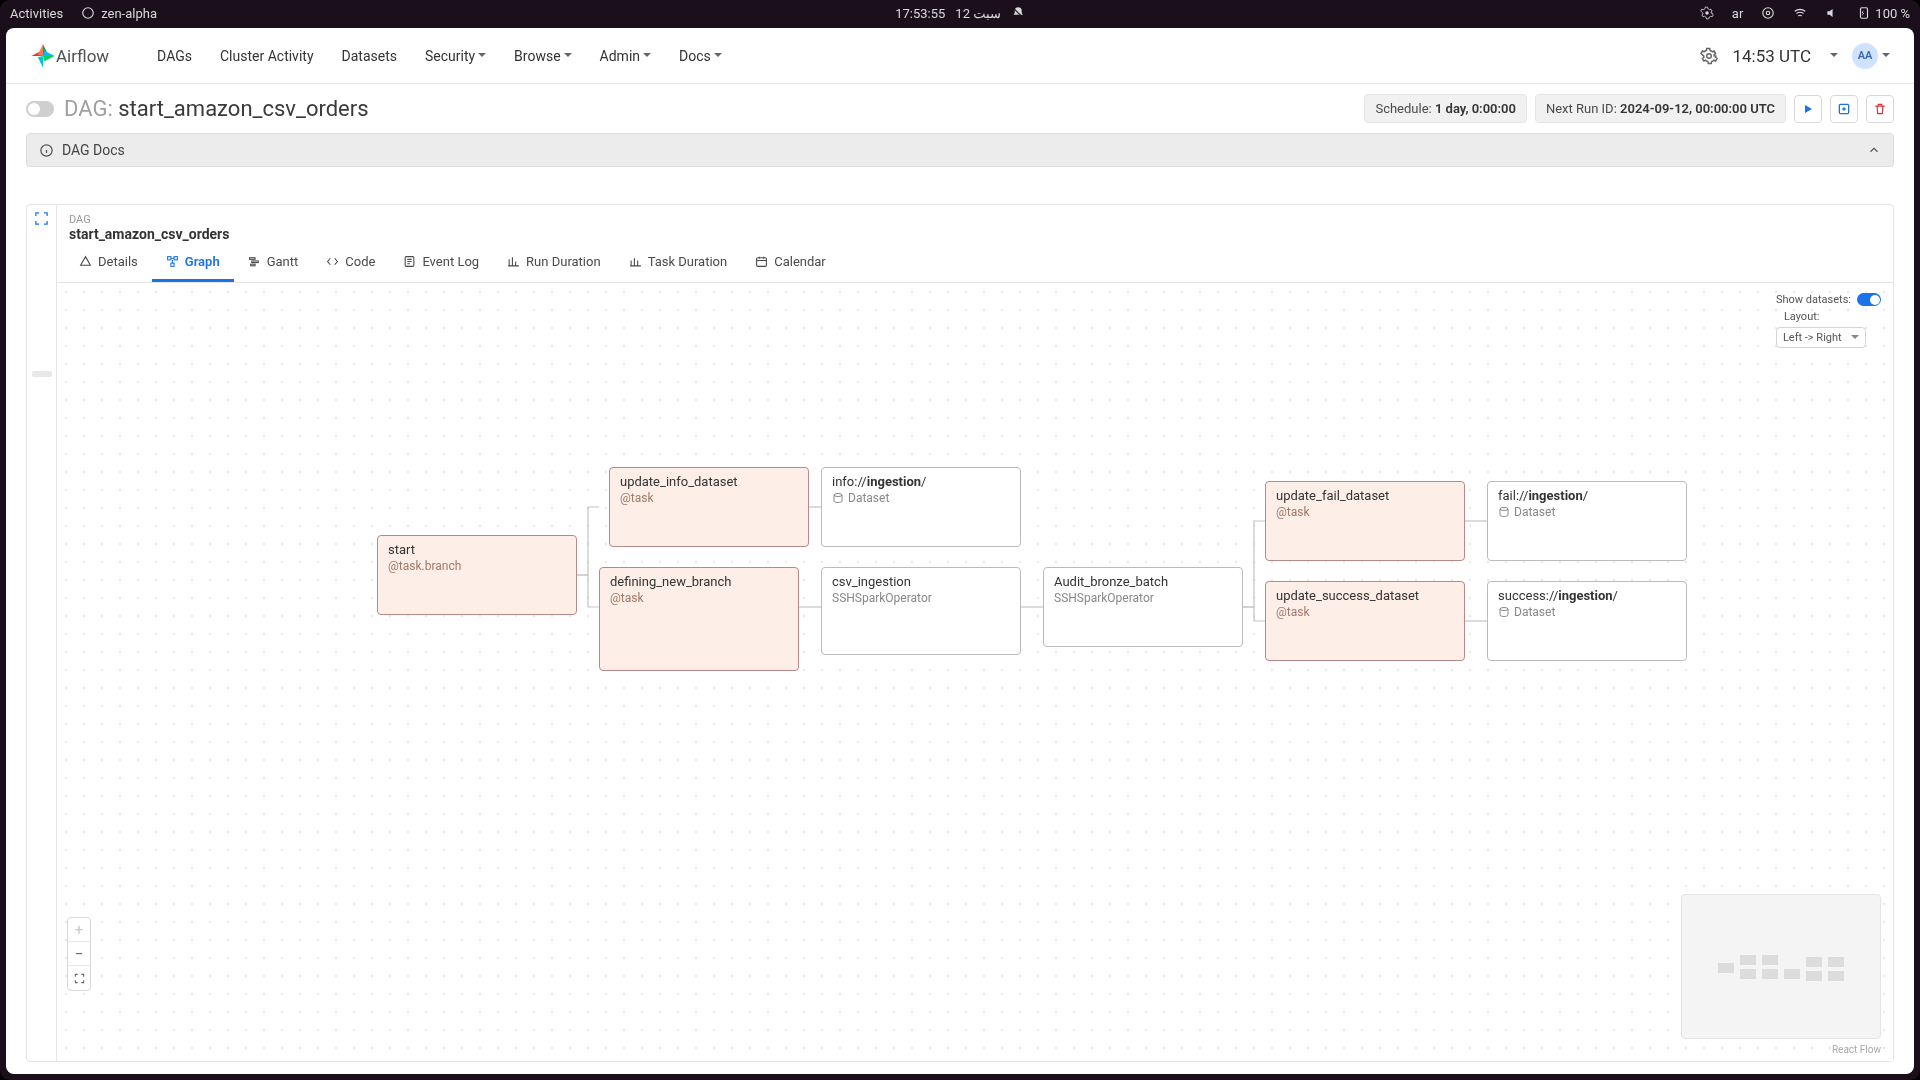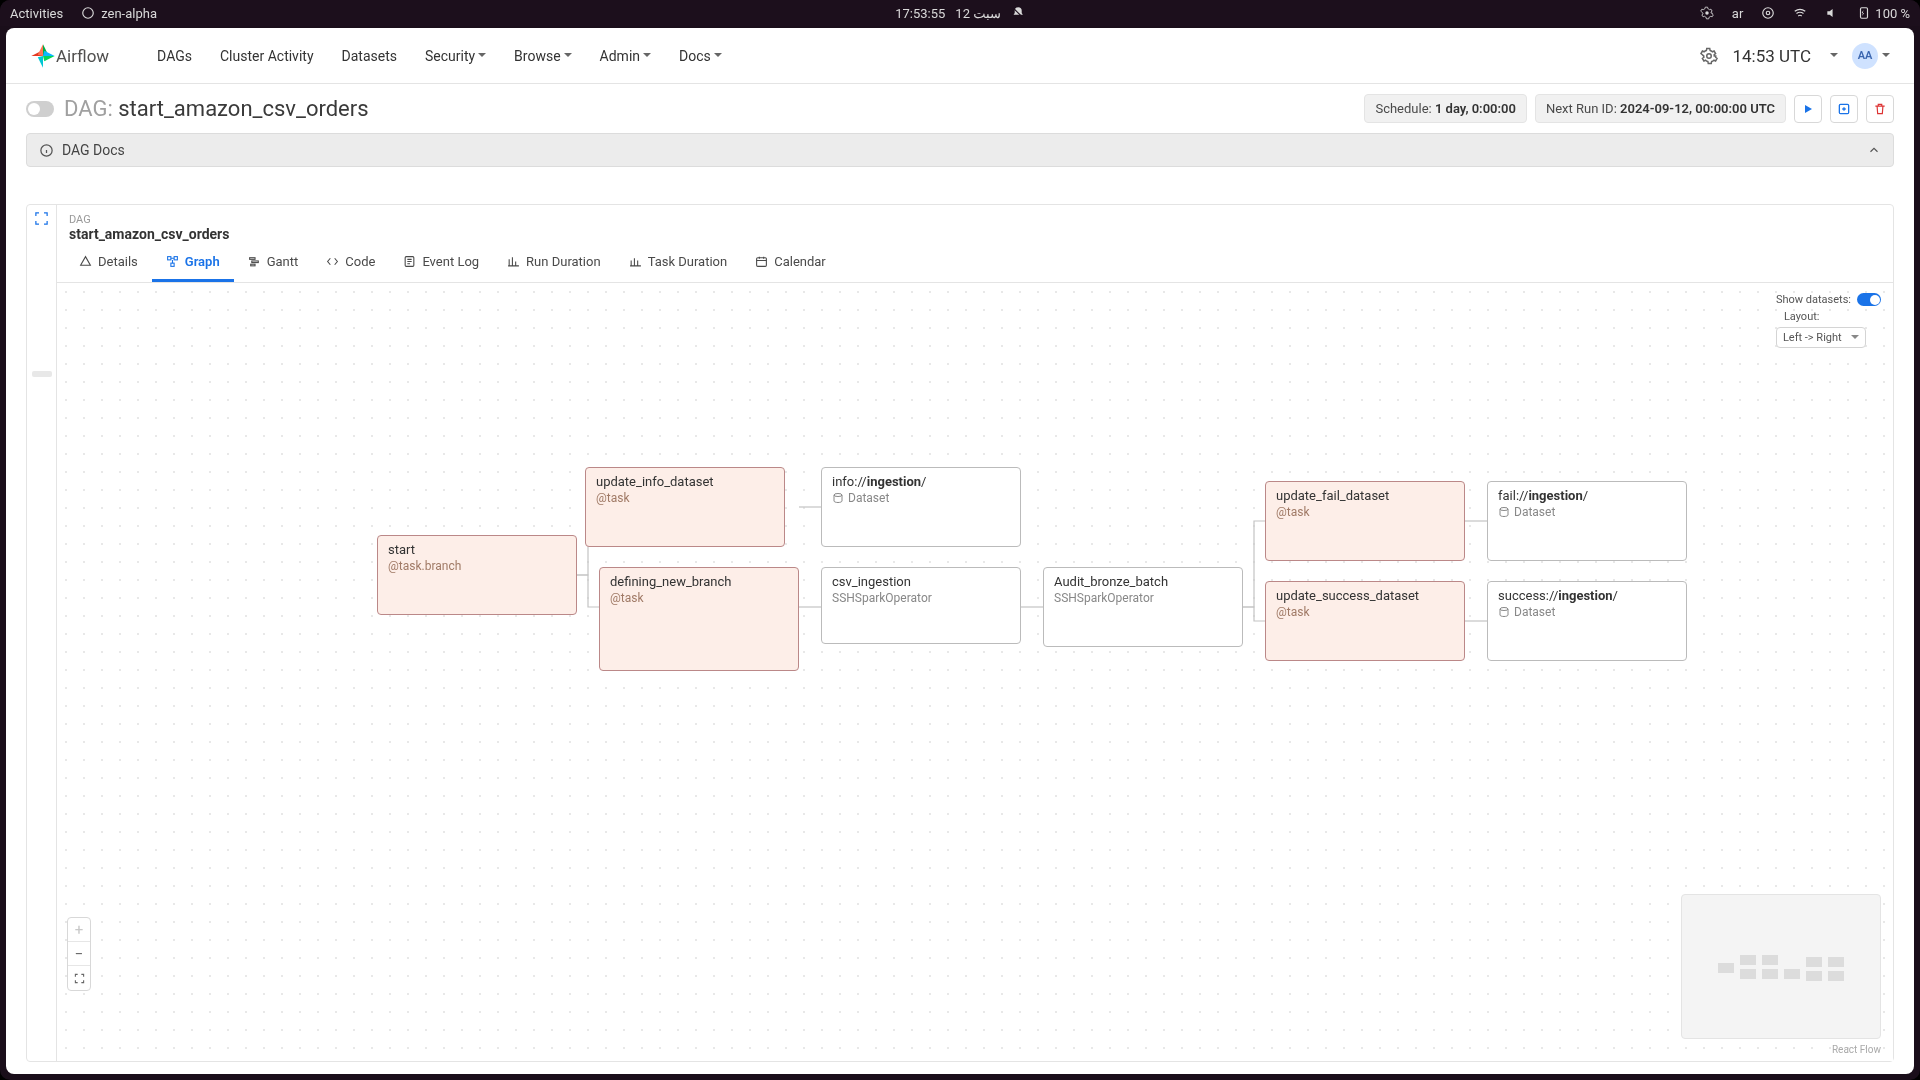--- a/index.html
+++ b/index.html
@@ -301,39 +301,39 @@
               <path d="M1186,324 L1197,324 L1197,238 L1208,238"></path>
               <path d="M1186,324 L1197,324 L1197,338 L1208,338"></path>
               <path d="M1408,238 L1419,238 L1419,238 L1430,238"></path>
               <path d="M1408,338 L1419,338 L1419,338 L1430,338"></path>
             </svg>
           <div id="nodes">
               <div class="node " style="left: 320px; top: 252px; width: 200px; height: 80px;">
                 <div class="t">start</div>
                 <div class="s">@task.branch</div>
               </div>
-              <div class="node " style="left: 528px; top: 184px; width: 200px; height: 80px;">
+              <div class="node " style="left: 552px; top: 184px; width: 200px; height: 80px;">
                 <div class="t">update_info_dataset</div>
                 <div class="s">@task</div>
               </div>
               <div class="node " style="left: 542px; top: 284px; width: 200px; height: 104px;">
                 <div class="t">defining_new_branch</div>
                 <div class="s">@task</div>
               </div>
               <div class="node dataset" style="left: 764px; top: 184px; width: 200px; height: 80px;">
                 <div class="t">info://<b>ingestion</b>/</div>
                 <div class="s">
                   <svg width="12" height="12" viewBox="0 0 24 24" fill="none" stroke="#888" stroke-width="2">
                     <ellipse cx="12" cy="6" rx="8" ry="3"></ellipse>
                     <path d="M4 6v12c0 1.7 3.6 3 8 3s8-1.3 8-3V6"></path>
                   </svg>
                   <span>Dataset</span>
                 </div>
               </div>
-              <div class="node op" style="left: 764px; top: 284px; width: 200px; height: 77px;">
+              <div class="node op" style="left: 764px; top: 284px; width: 200px; height: 88px;">
                 <div class="t">csv_ingestion</div>
                 <div class="s">SSHSparkOperator</div>
               </div>
               <div class="node op" style="left: 986px; top: 284px; width: 200px; height: 80px;">
                 <div class="t">Audit_bronze_batch</div>
                 <div class="s">SSHSparkOperator</div>
               </div>
               <div class="node " style="left: 1208px; top: 198px; width: 200px; height: 80px;">
                 <div class="t">update_fail_dataset</div>
                 <div class="s">@task</div>

